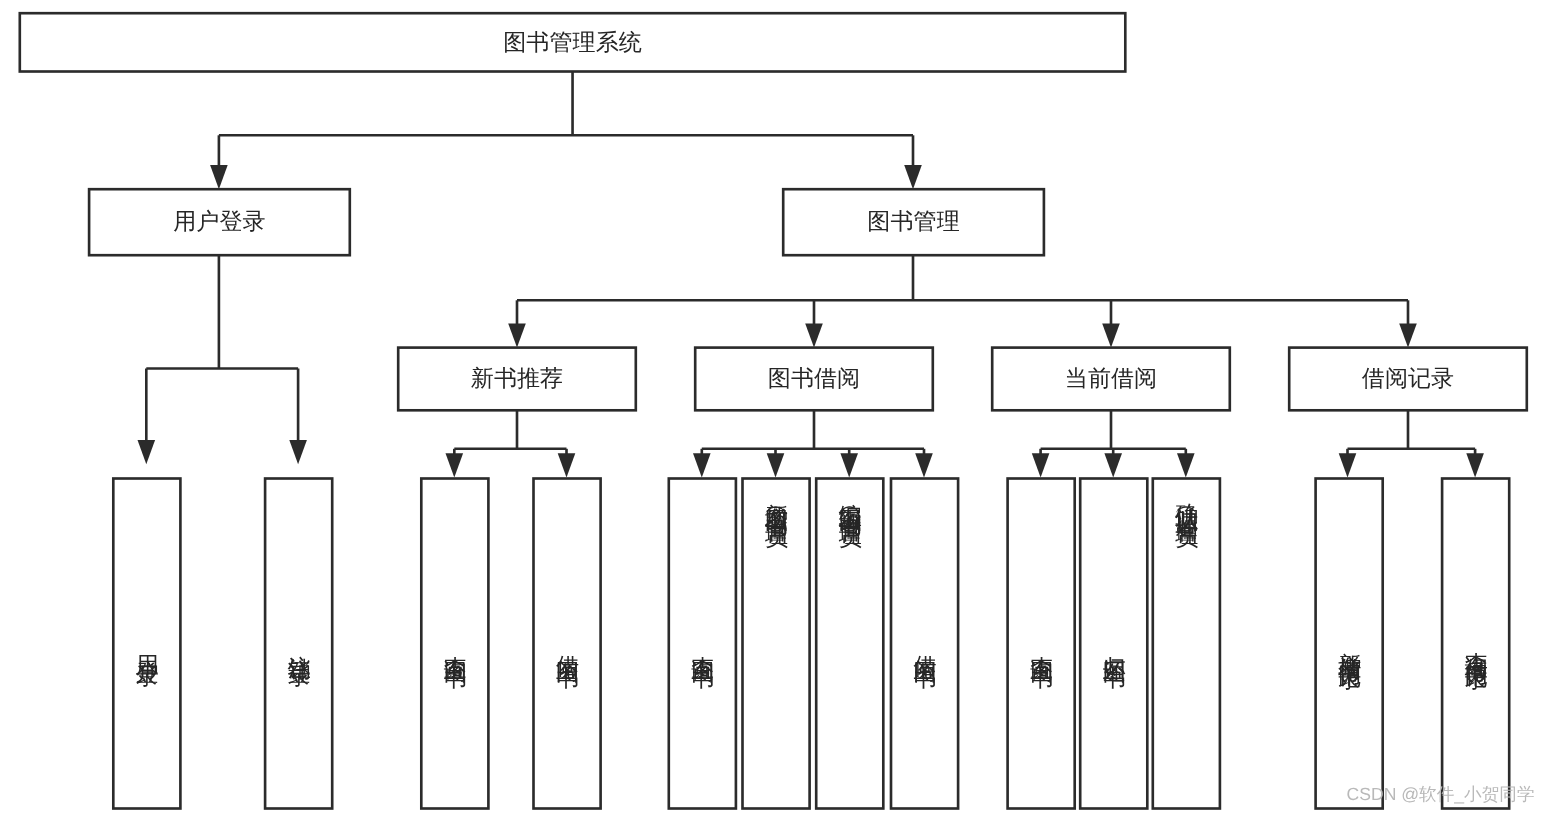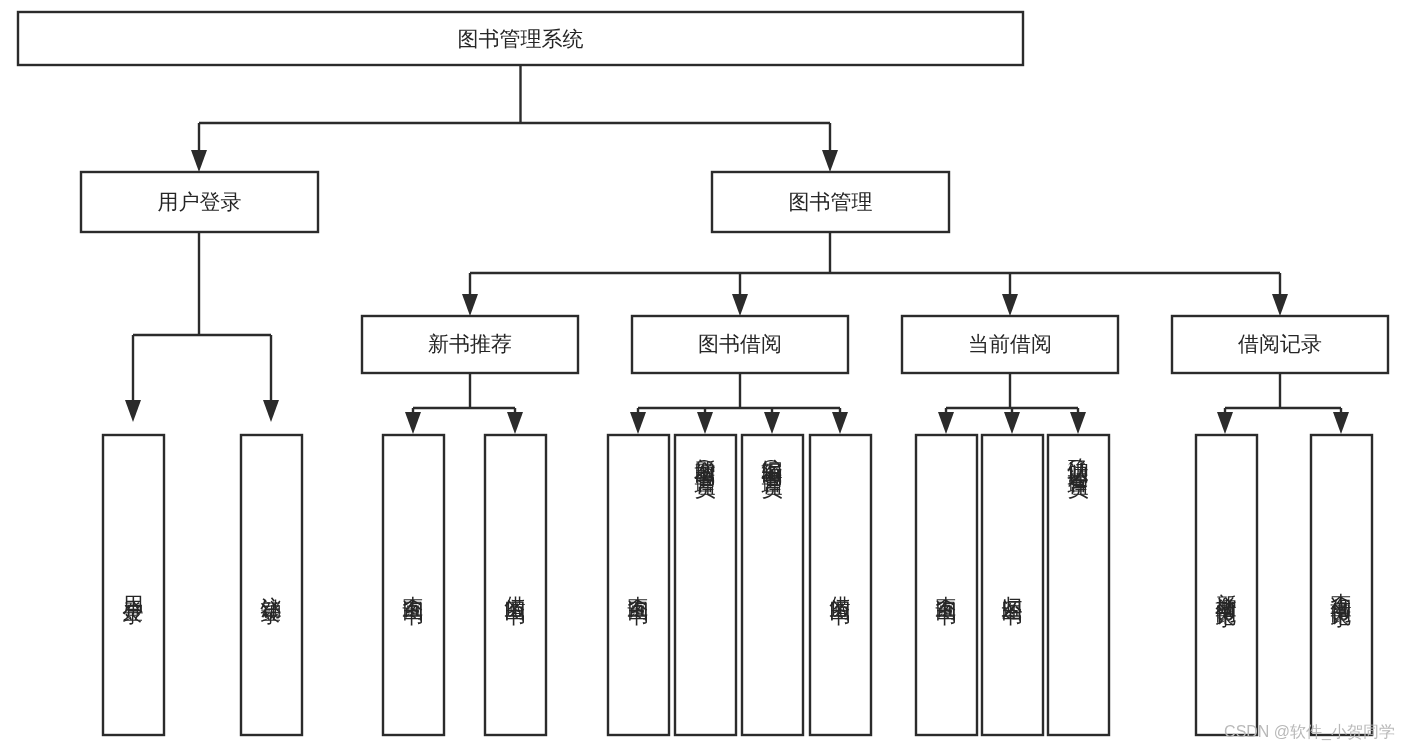--- a/index.html
+++ b/index.html
@@ -37,21 +37,21 @@
     fill: none;
     stroke-linecap: butt;
   }
   .arrow-head {
     fill: #2b2b2b;
     stroke: none;
   }
   .watermark {
     position: absolute;
     right: 10px;
-    bottom: 4px;
+    bottom: 14px;
     font-family: "Liberation Sans", "DejaVu Sans", sans-serif;
     font-size: 16px;
     color: #b9b9b9;
     white-space: nowrap;
     user-select: none;
     pointer-events: none;
   }
   .vlabel-wrap {
     position: absolute;
     display: flex;

